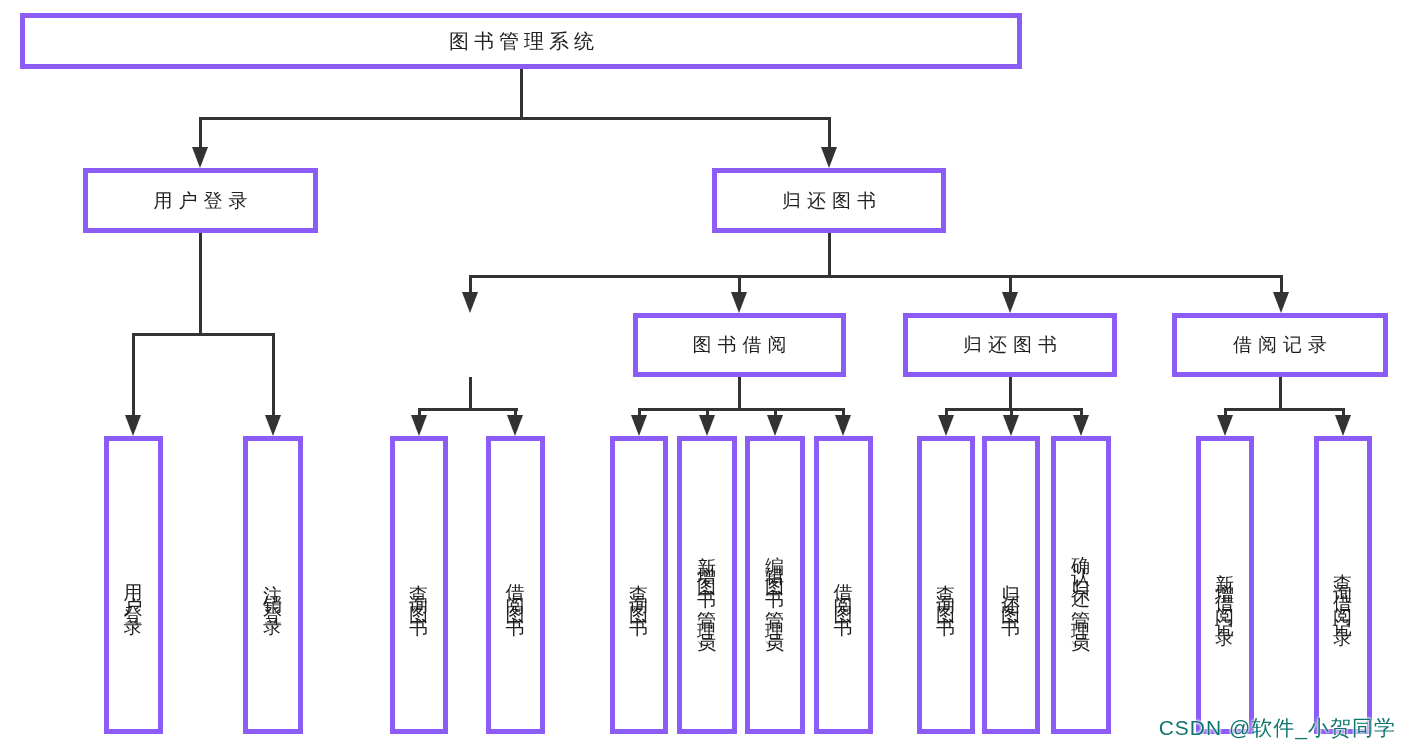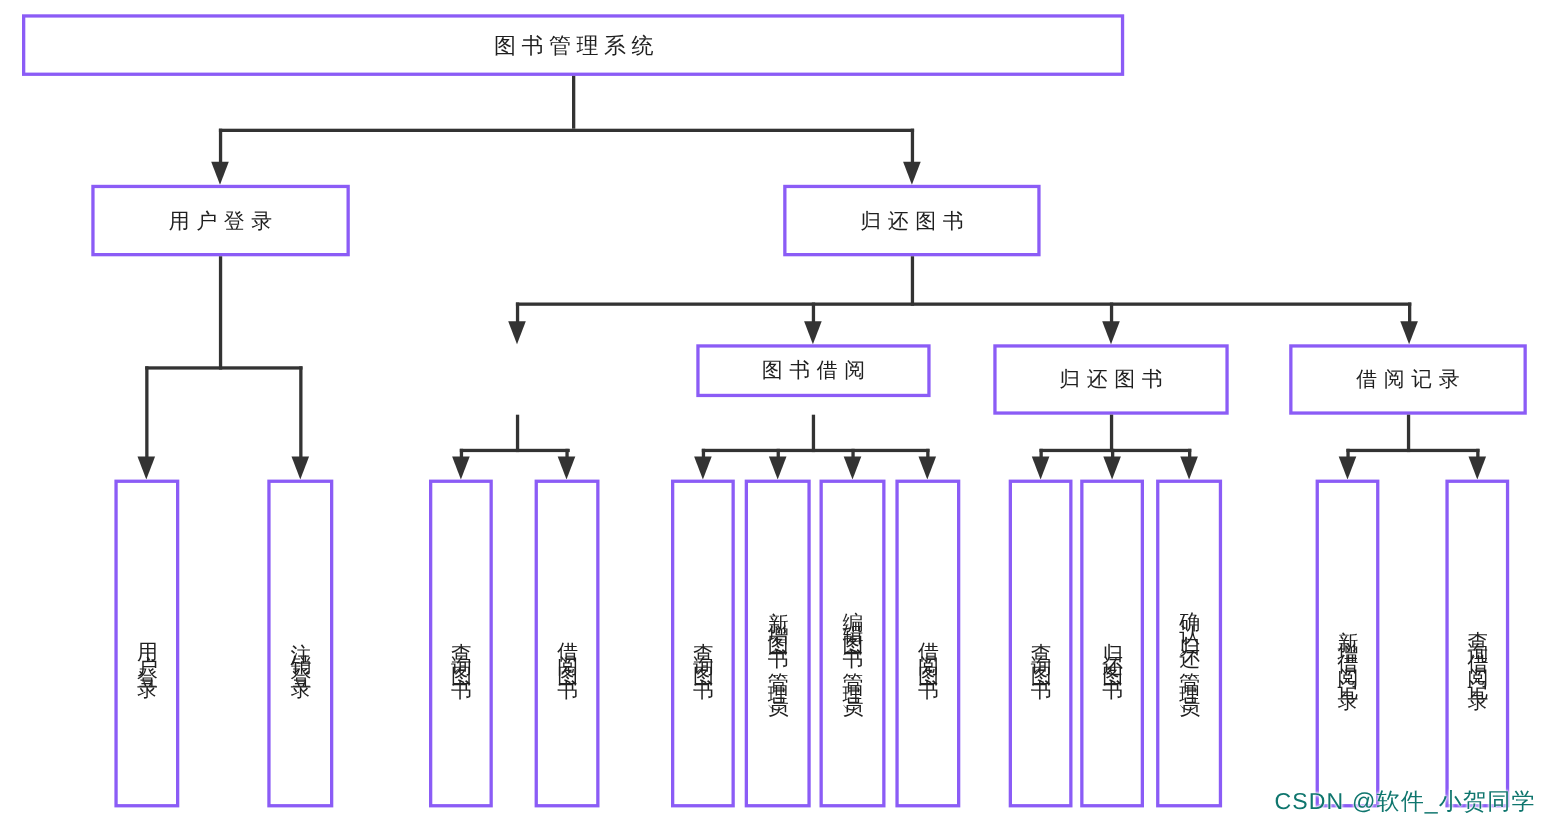--- a/index.html
+++ b/index.html
@@ -1,18 +1,18 @@
 <!DOCTYPE html>
 <html><head>
 <meta charset="utf-8">
 <style>
   html,body{margin:0;padding:0;background:#ffffff;}
   #canvas{position:relative;width:1405px;height:747px;background:#ffffff;
           font-family:"Liberation Sans",sans-serif;overflow:hidden;}
-  .box{position:absolute;box-sizing:border-box;border:3px solid #8b5cf6;background:#ffffff;
+  .box{position:absolute;box-sizing:border-box;border:5px solid #8b5cf6;background:#ffffff;
        display:flex;align-items:center;justify-content:center;color:#1f1f1f;}
   .box.h{font-size:19px;letter-spacing:6px;padding-left:6px;white-space:nowrap;}
   .box.rootbox{font-size:20px;letter-spacing:5px;}
   .box.v{writing-mode:vertical-lr;text-orientation:mixed;font-size:19px;
          letter-spacing:11px;padding-top:11px;line-height:1;}
   .vl{position:absolute;width:3px;background:#333333;}
   .hl{position:absolute;height:3px;background:#333333;}
   .ah{position:absolute;width:0;height:0;border-left:8px solid transparent;
       border-right:8px solid transparent;border-top:21px solid #333333;}
   .watermark{position:absolute;right:9px;bottom:5px;font-size:21px;color:#0f766e;
@@ -47,21 +47,21 @@
   <div class="hl" style="left:469px;top:275px;width:814px;"></div>
   <div class="vl" style="left:469px;top:275px;height:19px;"></div>
   <div class="ah" style="left:462px;top:292px;"></div>
   <div class="vl" style="left:738px;top:275px;height:19px;"></div>
   <div class="ah" style="left:731px;top:292px;"></div>
   <div class="vl" style="left:1009px;top:275px;height:19px;"></div>
   <div class="ah" style="left:1002px;top:292px;"></div>
   <div class="vl" style="left:1280px;top:275px;height:19px;"></div>
   <div class="ah" style="left:1273px;top:292px;"></div>
 
-  <div class="box h" style="left:633px;top:313px;width:213px;height:48px;">图书借阅</div>
+  <div class="box h" style="left:633px;top:313px;width:213px;height:64px;">图书借阅</div>
   <div class="box h" style="left:903px;top:313px;width:214px;height:64px;">归还图书</div>
   <div class="box h" style="left:1172px;top:313px;width:216px;height:64px;">借阅记录</div>
 
   <div class="vl" style="left:469px;top:377px;height:34px;"></div>
   <div class="hl" style="left:418px;top:408px;width:100px;"></div>
   <div class="vl" style="left:418px;top:408px;height:10px;"></div>
   <div class="ah" style="left:411px;top:415px;"></div>
   <div class="vl" style="left:514px;top:408px;height:10px;"></div>
   <div class="ah" style="left:507px;top:415px;"></div>
 

